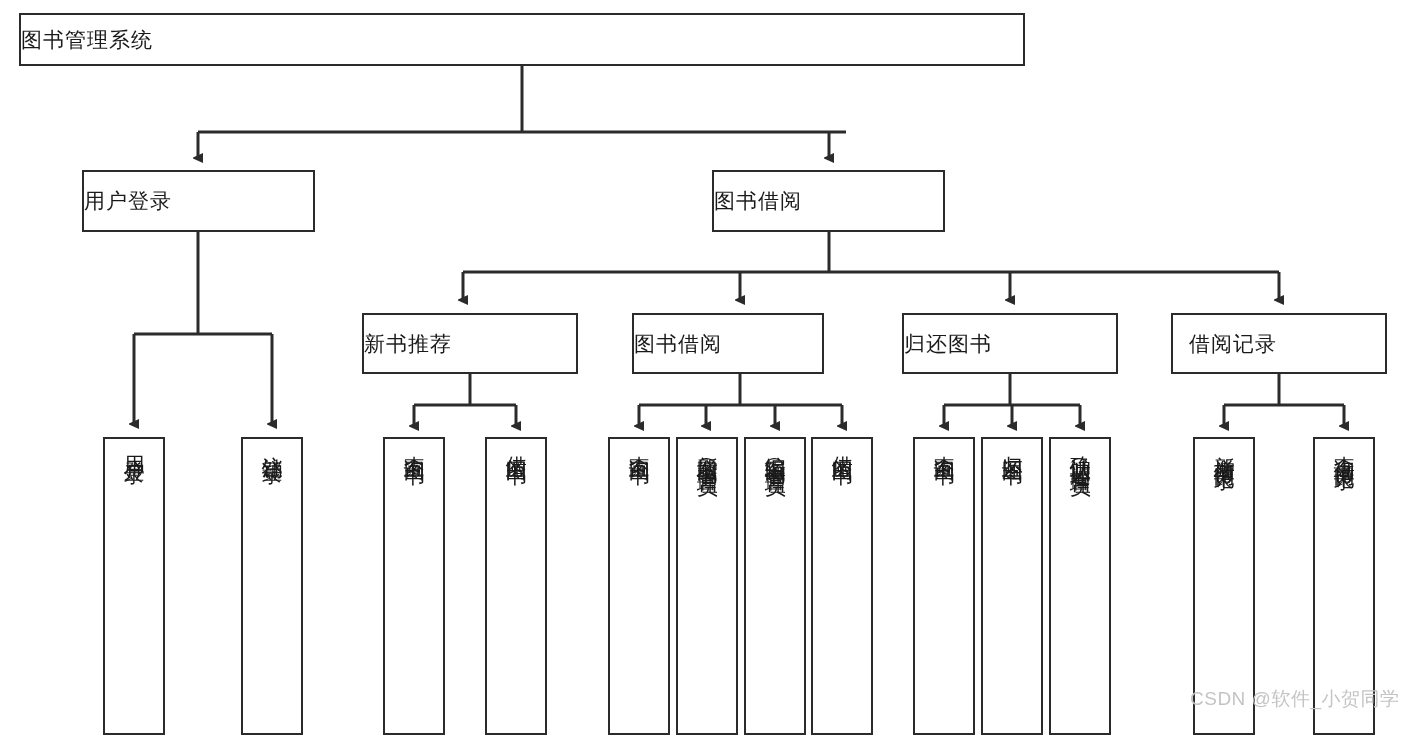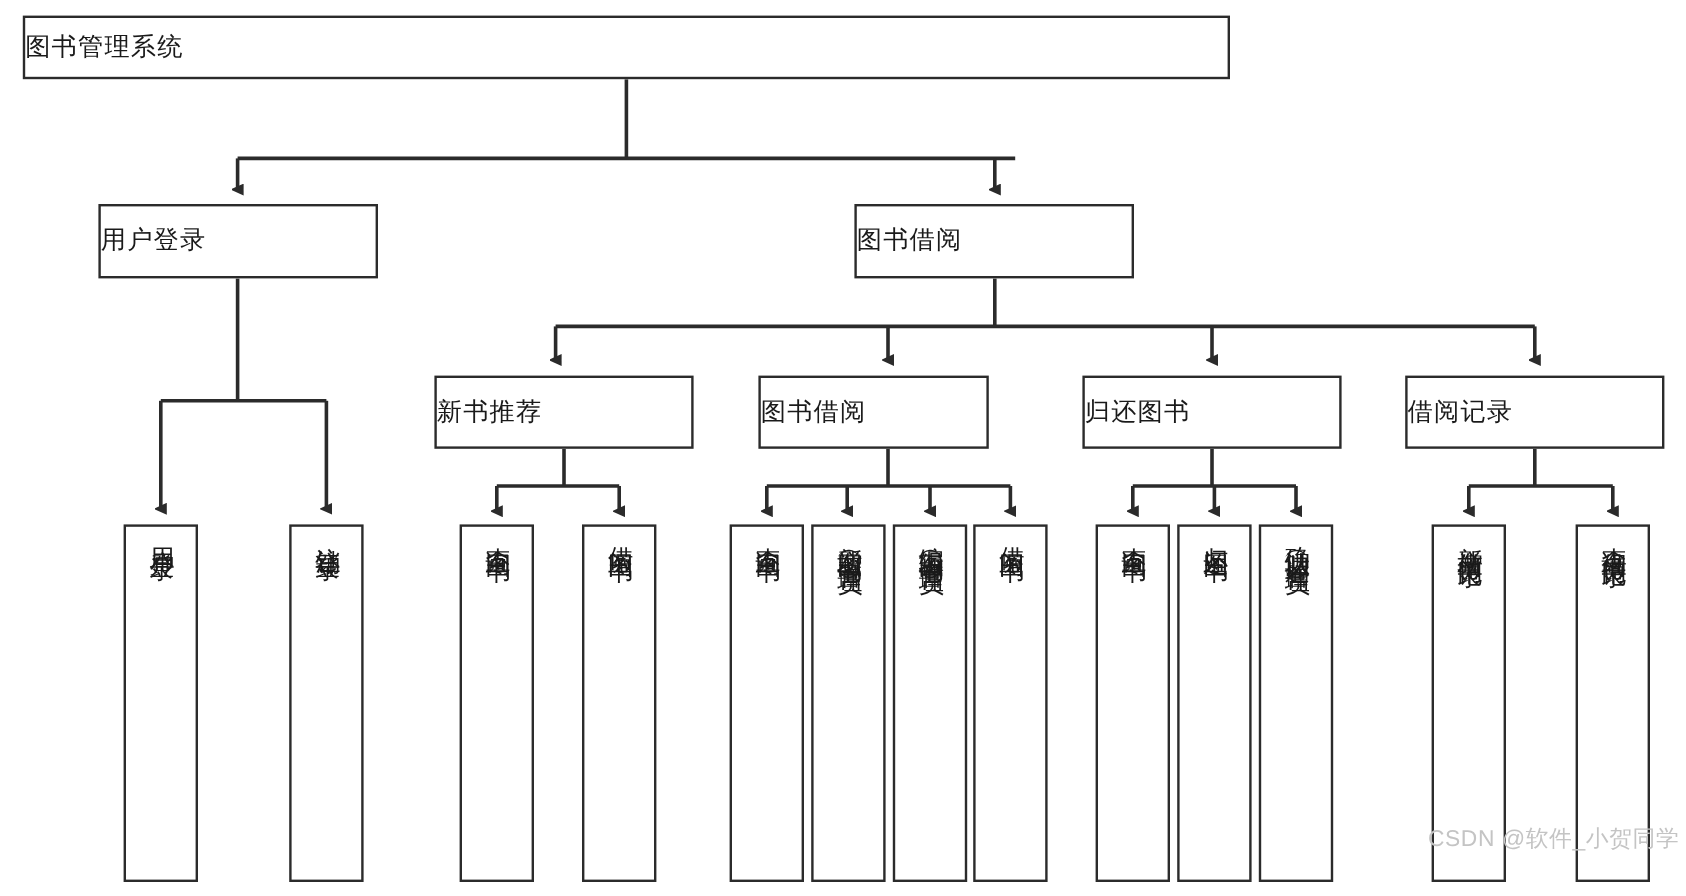--- a/index.html
+++ b/index.html
@@ -134,21 +134,21 @@
 
   <div class="node horizontal" style="left:362px; top:313px; width:216px; height:61px;">
     <span class="label">新书推荐</span>
   </div>
   <div class="node horizontal" style="left:632px; top:313px; width:192px; height:61px;">
     <span class="label">图书借阅</span>
   </div>
   <div class="node horizontal" style="left:902px; top:313px; width:216px; height:61px;">
     <span class="label">归还图书</span>
   </div>
-  <div class="node horizontal" style="left:1171px; top:313px; width:216px; height:61px;">
+  <div class="node horizontal" style="left:1171px; top:313px; width:216px; height:61px;padding-left:16px;">
     <span class="label">借阅记录</span>
   </div>
 
   <div class="node vertical" style="left:103px; top:437px; width:62px; height:298px;">
     <span class="label">用户登录</span>
   </div>
   <div class="node vertical" style="left:241px; top:437px; width:62px; height:298px;">
     <span class="label">注销登录</span>
   </div>
 

